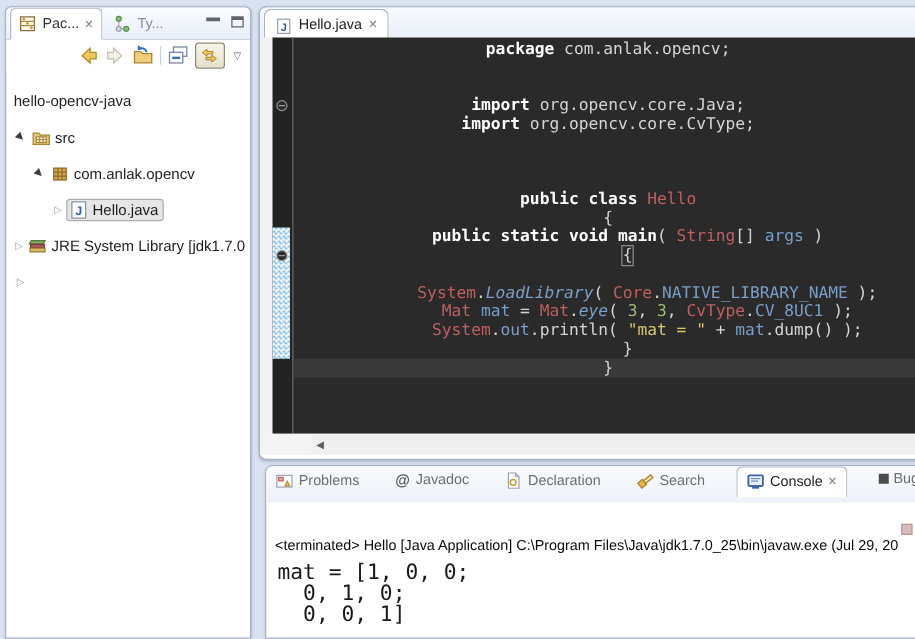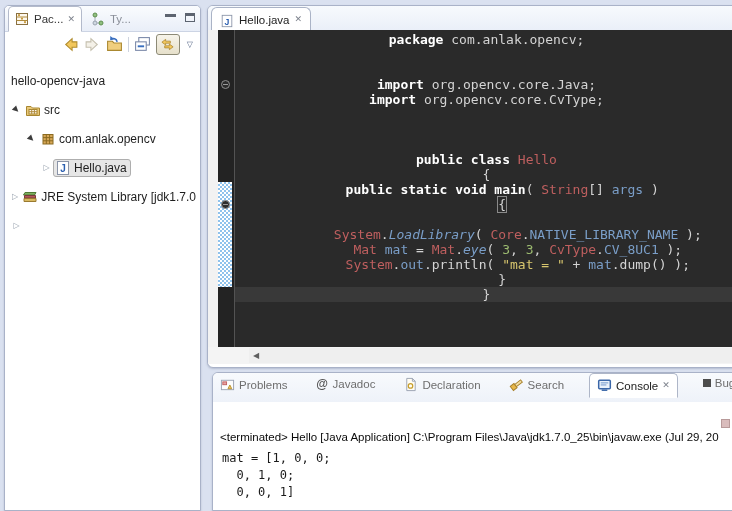--- a/index.html
+++ b/index.html
@@ -88,21 +88,21 @@
     border-radius:5px 5px 0 0;color:#222;padding:4px 7px;}
   .bicon{width:15px;height:15px;display:inline-flex;}
   .bicon svg{width:15px;height:15px;}
   .at-glyph{font-size:12px;color:#555;font-weight:bold;width:13px;text-align:center;}
   .sq-glyph{width:8px;height:8px;background:#4c4c4c;display:inline-block;}
   .ctool-frag{position:absolute;right:3px;top:46px;width:9px;height:9px;background:#d9bcbc;
     border:1px solid #b89a9a;box-sizing:border-box;}
   #console-status{position:absolute;left:7px;top:58px;right:0;font-size:11.5px;color:#0a0a0a;
     white-space:nowrap;overflow:hidden;}
   #console-out{position:absolute;left:9px;top:77px;margin:0;
-    font-family:"DejaVu Sans Mono",monospace;font-size:12px;line-height:17px;color:#1a1a1a;
+    font-family:"DejaVu Sans Mono",monospace;font-size:17px;line-height:17px;color:#1a1a1a;
     white-space:pre;}
 </style>
 </head>
 <body>
 
 <div id="app">
 
   <section id="explorer">
     <div class="px-header">
       <div class="px-tab active">

